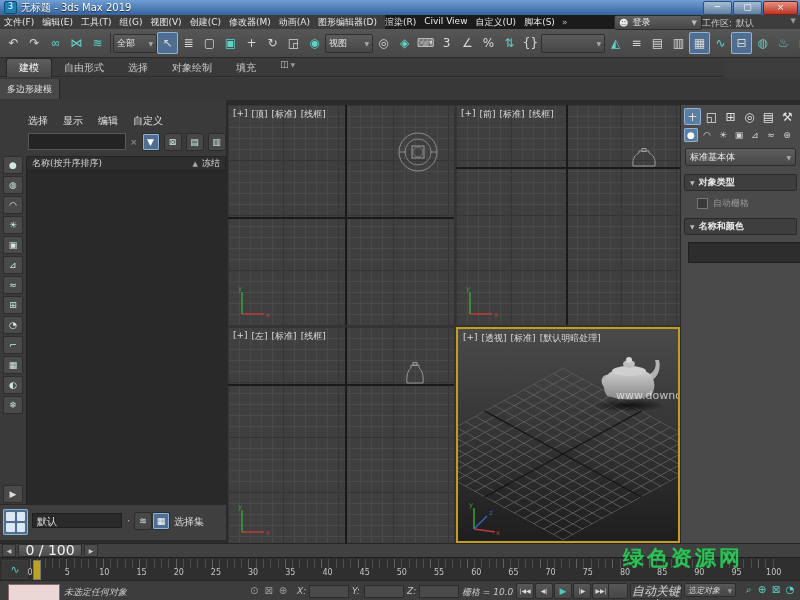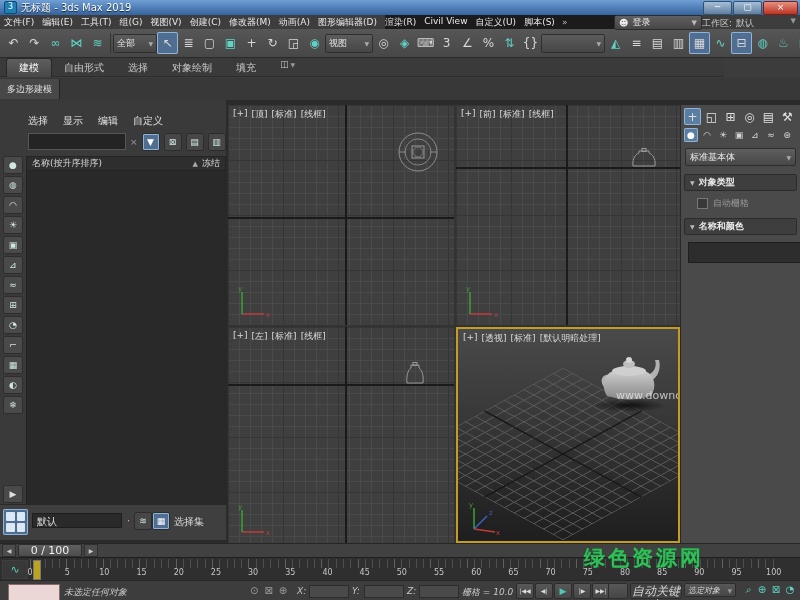--- a/index.html
+++ b/index.html
@@ -136,21 +136,21 @@
     border-radius:2px;font-size:9px;color:#efefef;text-align:center;line-height:15px;box-sizing:border-box;}
   .objbtn:last-child{width:64px;margin-right:auto;margin-left:2px;}
   #nc-row{display:flex;gap:5px;padding:7px 7px 0;}
   #nc-input{flex:1;height:17px;background:#2d2d2d;border:1px solid #1f1f1f;}
   
   #timeslider-row{position:absolute;left:0;top:543px;width:800px;height:14px;background:#414141;
     border-top:1px solid #262626;display:flex;align-items:center;gap:2px;padding-left:2px;box-sizing:border-box;}
   .ts-btn{width:12px;height:11px;font-size:6px;color:#ccc;text-align:center;line-height:11px;
     background:#4c4c4c;border:1px solid #2f2f2f;flex:none;}
   #ts-value{width:62px;height:11px;background:linear-gradient(#606060,#4d4d4d);border:1px solid #2d2d2d;
-    border-radius:2px;font-size:11px;text-align:center;line-height:11px;color:#f0f0f0;flex:none;}
+    border-radius:2px;font-size:14px;text-align:center;line-height:11px;color:#f0f0f0;flex:none;}
   #trackbar{position:absolute;left:0;top:557px;width:800px;height:23px;background:#2f2f2f;border-top:1px solid #1f1f1f;box-sizing:border-box;}
   #curve-toggle{position:absolute;left:2px;top:2px;width:24px;height:17px;color:#57c7b8;font-size:11px;
     text-align:center;line-height:17px;background:#383838;border:1px solid #3e3e3e;}
   #ruler{position:absolute;left:30px;top:1px;width:744px;height:9px;
     background-image:repeating-linear-gradient(90deg,#606060 0 1px,transparent 1px 36.4px),
                      repeating-linear-gradient(90deg,#4e4e4e 0 1px,transparent 1px 7.28px);}
   #ruler-labels{position:absolute;left:22px;top:10px;width:760px;display:flex;justify-content:space-between;
     font-size:8px;color:#c6c6c6;}
   #ruler-labels span{width:16px;text-align:center;}
   #frame-marker{position:absolute;left:33px;top:2px;width:6px;height:18px;background:#bda41e;border:1px solid #777;}
@@ -170,21 +170,21 @@
   #setkey{left:608px;top:2px;width:18px;height:14px;background:linear-gradient(#575757,#464646);
     border:1px solid #2d2d2d;border-radius:2px;}
   #autokey{left:630px;top:2px;width:50px;height:14px;background:#424242;border:1px solid #2d2d2d;
     border-radius:2px;font-size:12px;text-align:center;line-height:14px;color:#d5d5d5;}
   #keyfilter{left:684px;top:2px;width:52px;height:14px;background:linear-gradient(#575757,#464646);
     border:1px solid #2d2d2d;border-radius:2px;font-size:8px;display:flex;align-items:center;padding:0 3px;color:#d5d5d5;box-sizing:border-box;}
   #keyfilter .arr{margin-left:auto;font-size:6px;color:#999;}
   #navbtns{left:742px;top:2px;display:flex;gap:2px;}
   .navbtn{width:12px;height:14px;font-size:10px;line-height:14px;text-align:center;color:#5fd3c5;}
   
-  #wm-green{position:absolute;right:2px;top:544px;width:214px;text-align:left;z-index:60;pointer-events:none;}
+  #wm-green{position:absolute;right:10px;top:544px;width:214px;text-align:center;z-index:60;pointer-events:none;}
   #wm-green .wm1{font-size:21px;font-weight:bold;color:#2fbf56;letter-spacing:3px;text-shadow:0 0 1px #0a7a33;}
   #wm-green .wm2{font-size:13px;color:#2fbf56;margin-top:-2px;}
 </style>
 </head>
 <body>
 
 <div id="titlebar">
   <span id="app-icon">3</span>
   <span id="title-text">无标题 - 3ds Max 2019</span>
   <span id="win-btns">

